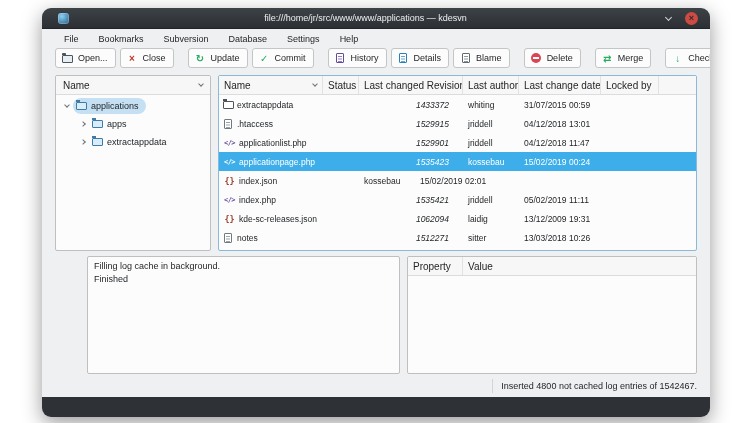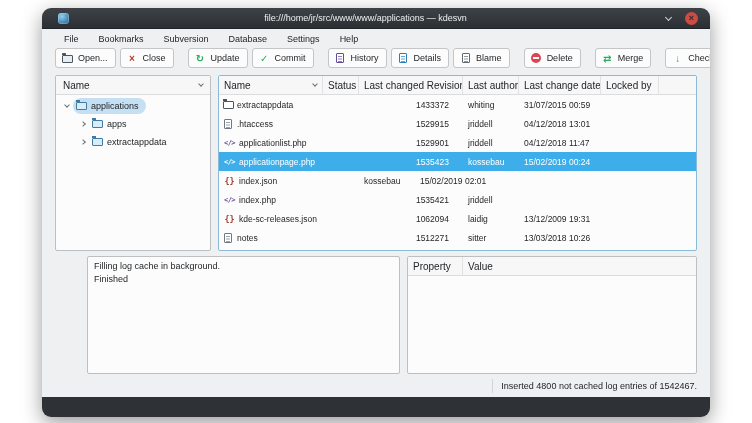--- a/index.html
+++ b/index.html
@@ -89,21 +89,21 @@
   .fh.c-rev    { width:104px; }
   .fh.c-author { width:56px; }
   .fh.c-date   { width:82px; }
   .fh.c-locked { width:58px; }
   .fh.c-rest   { flex:1; border-right:none; }
   .frow { display:flex; height:19px; align-items:center; font-size:8.5px; }
   .frow.selected { background:#3daee9; color:#ffffff; }
   .fc { padding:0 5px; white-space:nowrap; overflow:hidden; height:19px; display:flex; align-items:center; }
   .fc.c-name   { width:104px; gap:3px; padding-left:4px; }
   .fc.c-status { width:36px; }
-  .fc.c-rev    { width:104px; justify-content:flex-end; padding-right:14px; }
+  .fc.c-rev    { width:104px; justify-content:flex-end; padding-right:14px;font-style:italic; }
   .fc.c-author { width:56px; }
   .fc.c-date   { width:82px; }
   .fc.c-locked { width:58px; }
   .fc.c-rest   { flex:1; }
   .icon-file { width:8px; height:10px; background:#fff; border:1px solid #70797f; border-radius:1px;
                position:relative; flex:0 0 8px; margin:0 2px 0 1px; }
   .icon-file::before { content:""; position:absolute; left:1px; right:1px; top:2px; height:1px;
                        background:#9aa3a8; box-shadow:0 2.5px 0 #9aa3a8, 0 5px 0 #9aa3a8; }
   .icon-code { font-family:"DejaVu Sans Mono","Liberation Mono",monospace; font-size:7px; font-weight:bold;
                color:#644a9b; width:13px; text-align:center; letter-spacing:-0.5px; flex:0 0 13px; }
@@ -329,20 +329,21 @@
       </div>
 
       <div class="frow">
         <span class="fc c-name">
             <span class="icon-code">&lt;/&gt;</span>
             <span>index.php</span>
           </span>
         <span class="fc c-status"></span>
         <span class="fc c-rev">1535421</span>
         <span class="fc c-author">jriddell</span>
+        <span class="fc c-date">05/02/2019 11:11</span>
         <span class="fc c-locked"></span>
         <span class="fc c-rest"></span>
       </div>
 
       <div class="frow">
         <span class="fc c-name">
             <span class="icon-json">{}</span>
             <span>kde-sc-releases.json</span>
           </span>
         <span class="fc c-status"></span>

